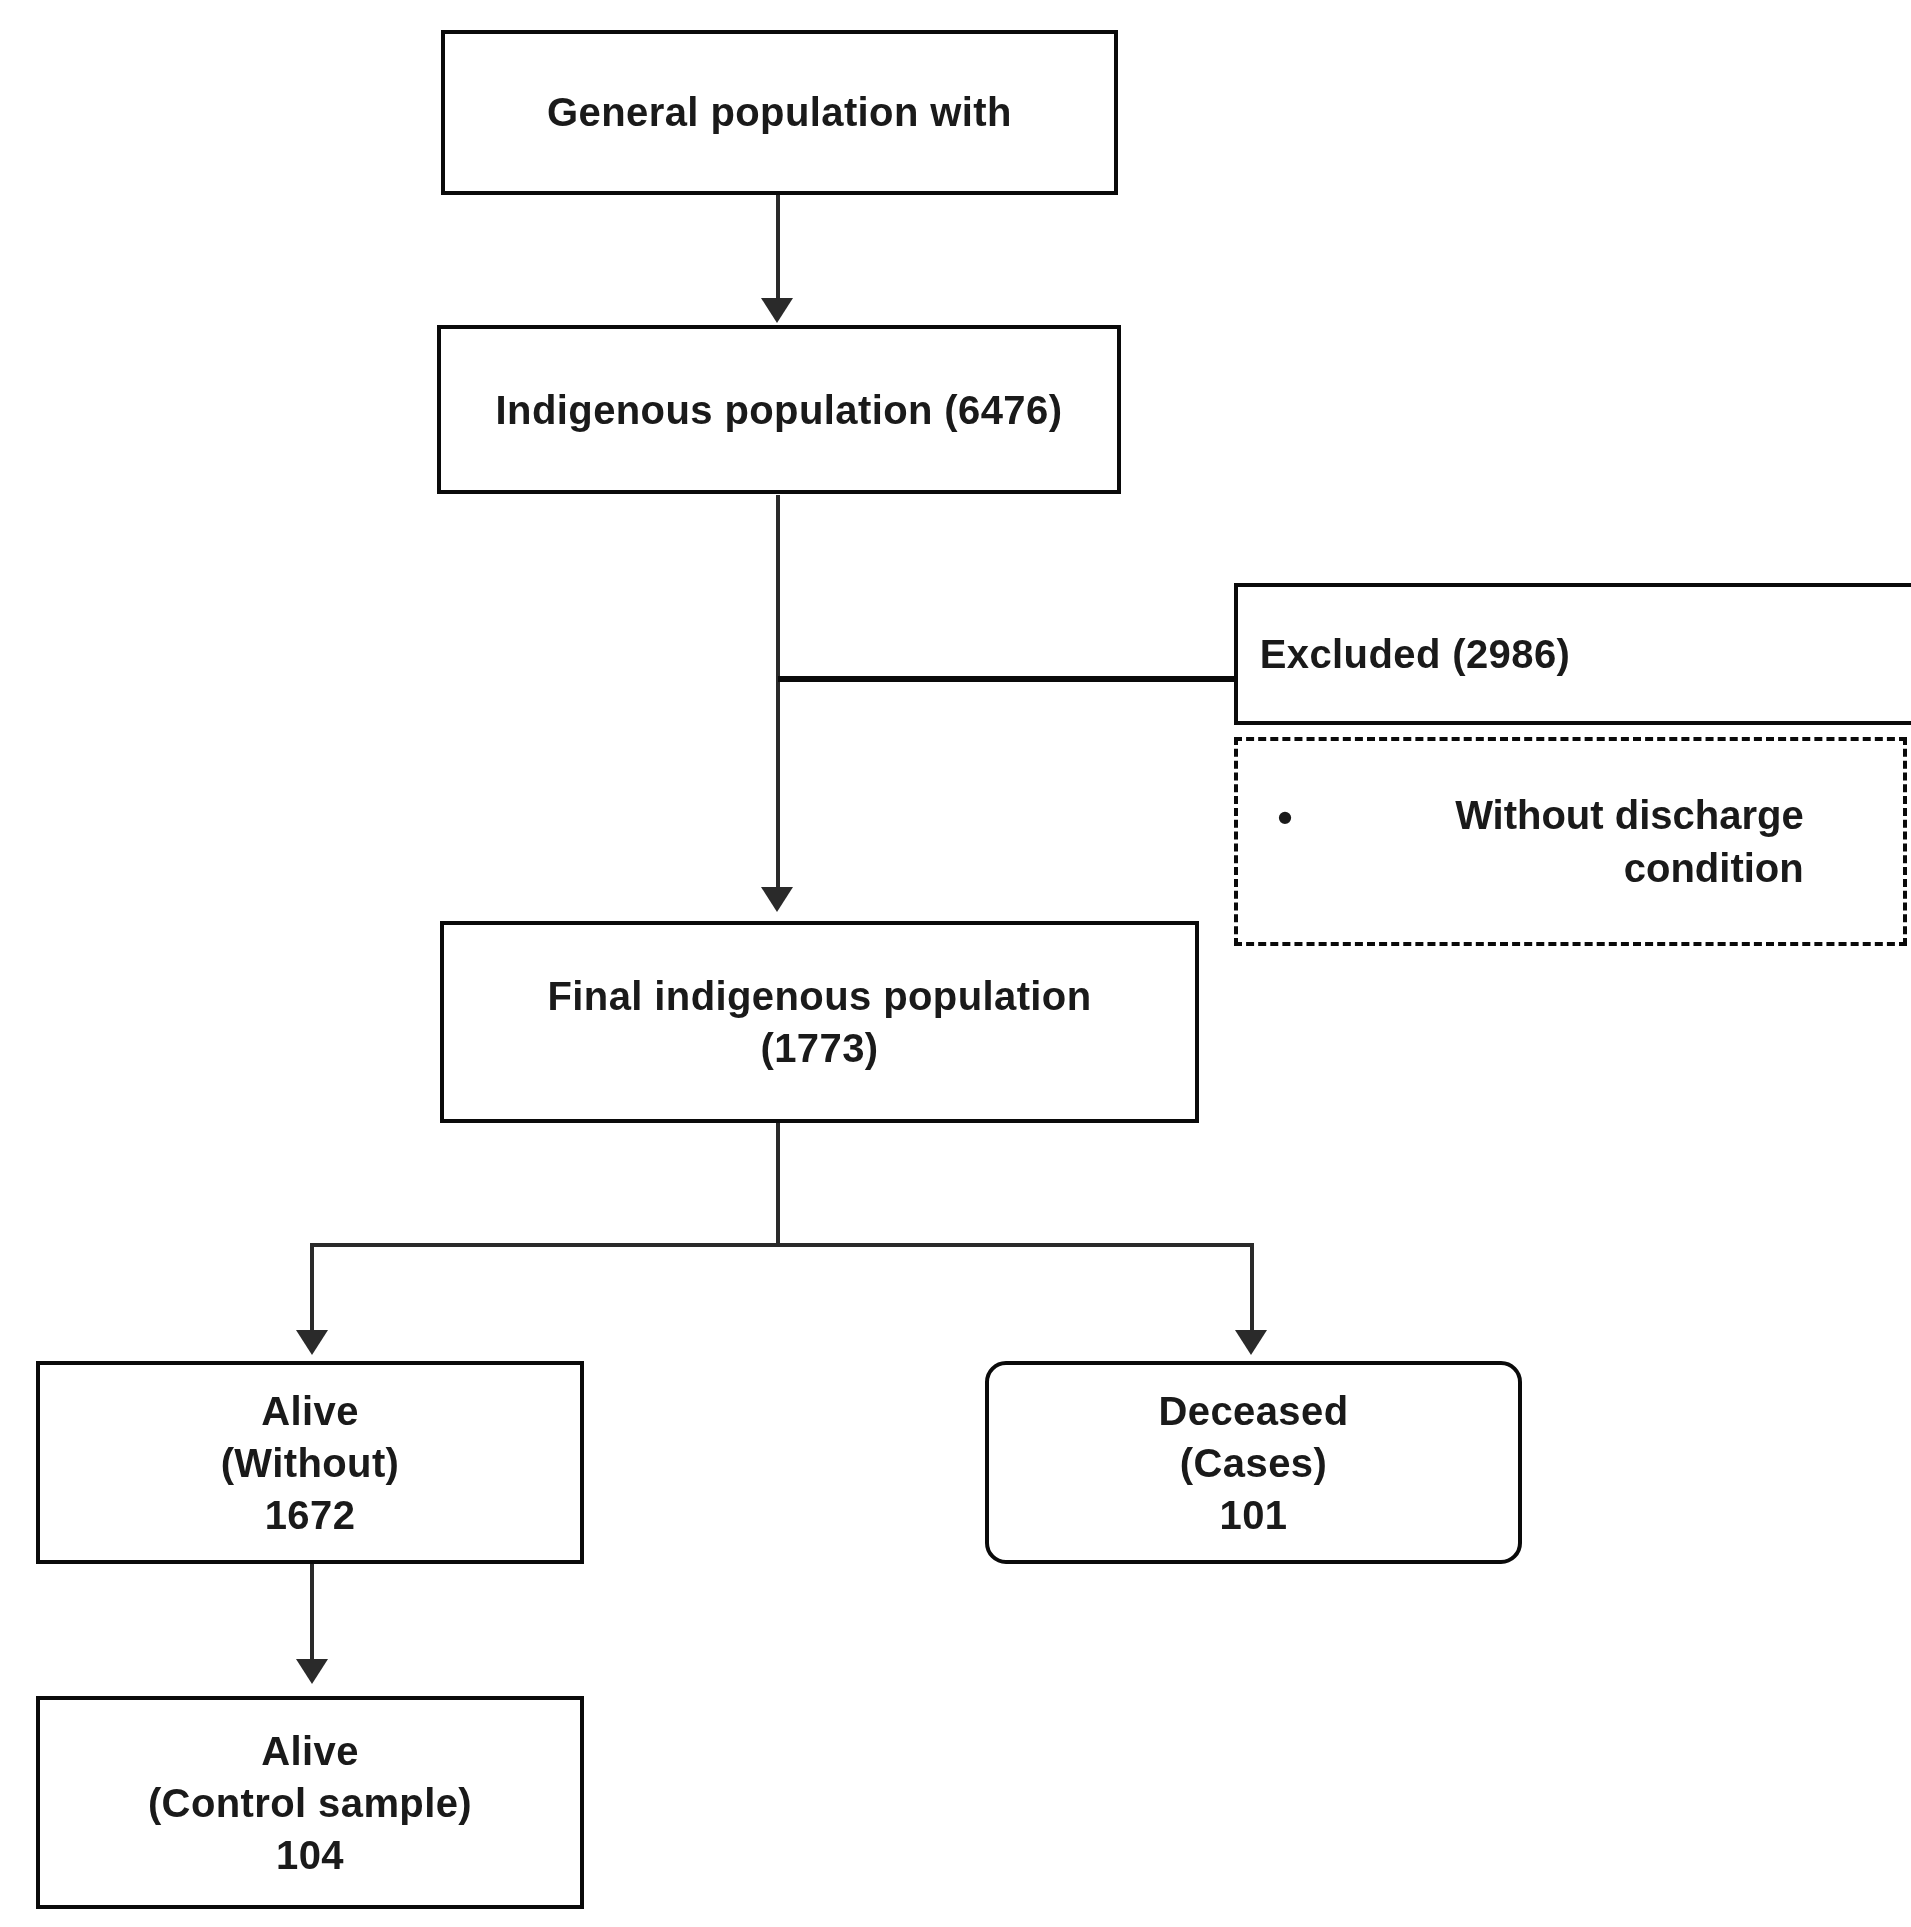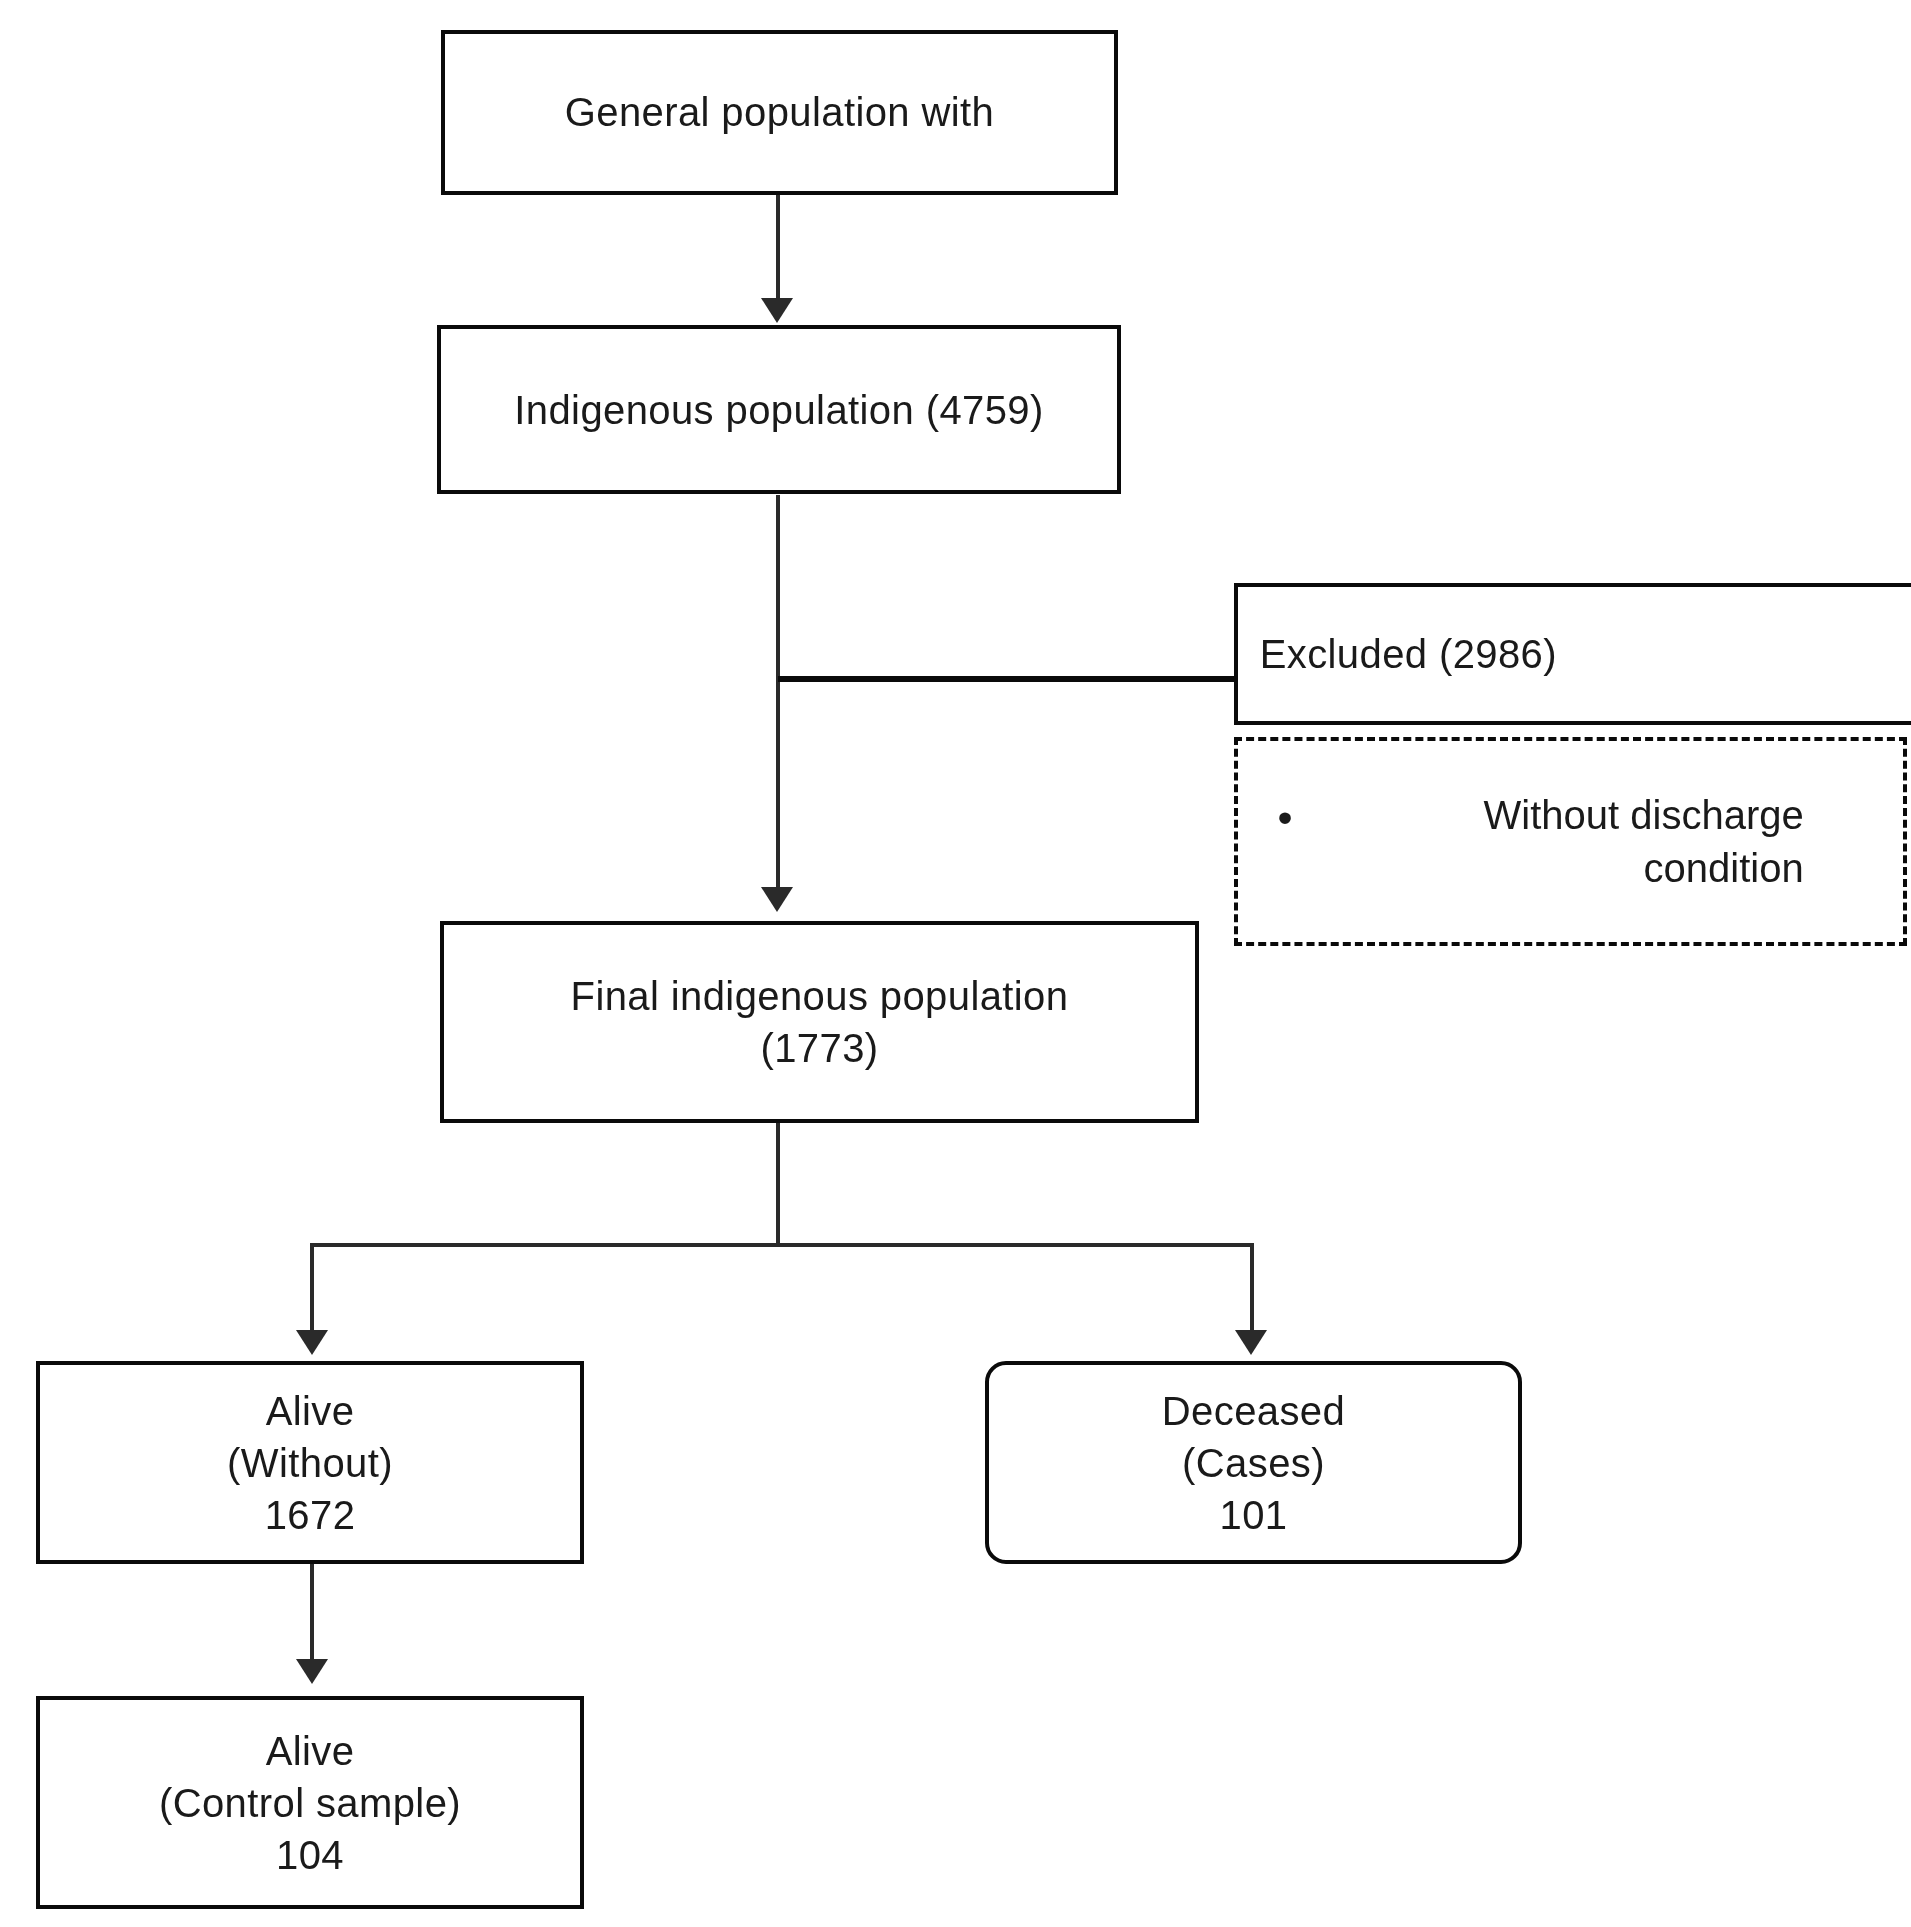--- a/index.html
+++ b/index.html
@@ -10,20 +10,21 @@
   }
   body {
     font-family: "Liberation Sans", sans-serif;
   }
   #canvas {
     position: relative;
     width: 1911px;
     height: 1928px;
     background: #ffffff;
     overflow: hidden;
+    font-weight: bold;
   }
 
   
   .node {
     position: absolute;
     box-sizing: border-box;
     background: #ffffff;
     border: 4.9px solid #0a0a0a;
     display: flex;
     flex-direction: column;
@@ -126,21 +127,21 @@
   <div class="arrowhead" style="left:1235px; top:1330px;"></div>
 
   <div class="vline" style="left:310px; top:1564px; height:99px;"></div>
   <div class="arrowhead" style="left:296px; top:1659px;"></div>
 
   <div class="node" style="left:441px; top:29.6px; width:677px; height:165px;">
     <span class="line">General population with</span>
   </div>
 
   <div class="node" style="left:437px; top:325px; width:684px; height:169px;">
-    <span class="line">Indigenous population (4759)</span>
+    <span class="line">Indigenous population (6476)</span>
   </div>
 
   <div class="node align-left" style="left:1234px; top:583px; width:682px; height:142px;">
     <span class="line">Excluded (2986)</span>
   </div>
 
   <div class="note" style="left:1234px; top:737px; width:673px; height:209px;">
     <div class="note-row">
       <span class="note-bullet">•</span>
       <span class="note-text">Without discharge condition</span>

